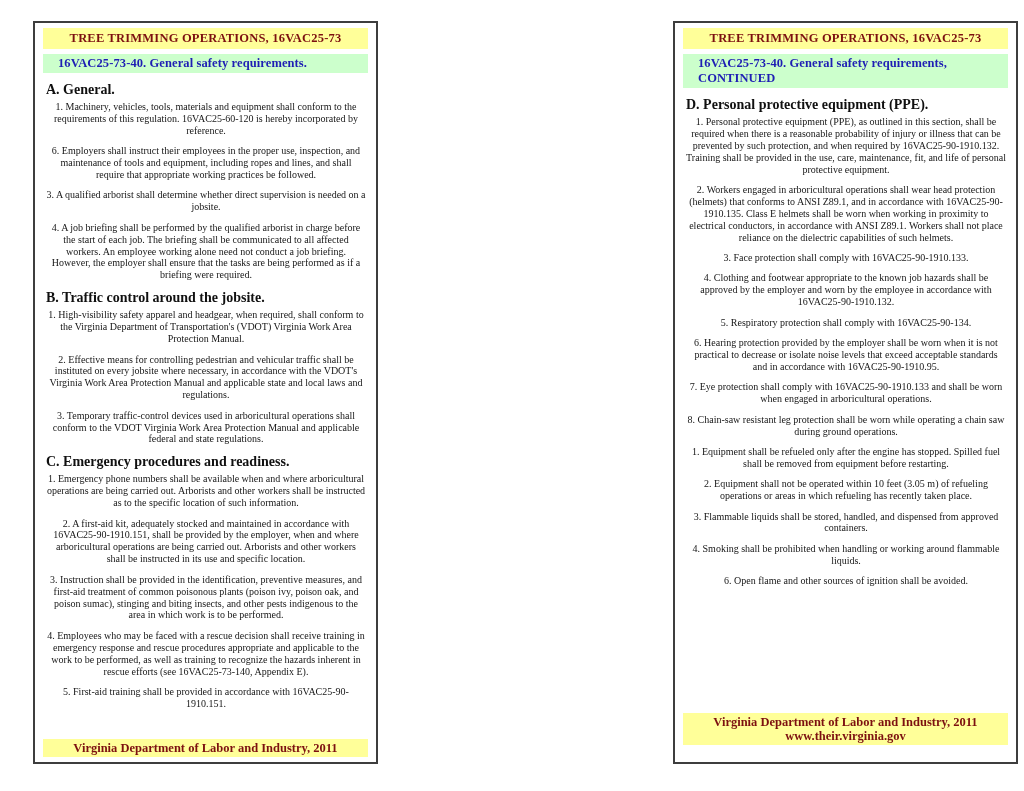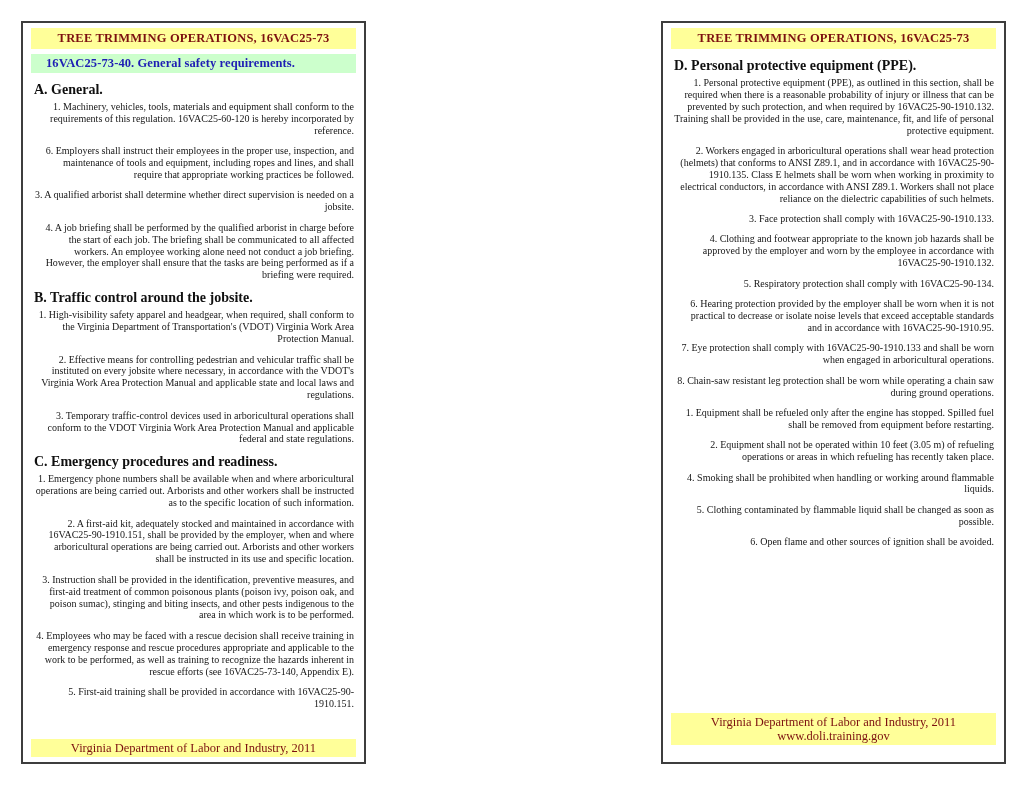--- a/index.html
+++ b/index.html
@@ -5,46 +5,47 @@
   html,body{margin:0;padding:0;}
   body{
     width:1024px;height:791px;background:#ffffff;position:relative;
     font-family:"Liberation Serif", serif;
     -webkit-font-smoothing:antialiased;
   }
   .panel{
     position:absolute;top:21px;width:341px;height:739px;
     border:2px solid var(--border,#3d3d3d);background:#ffffff;
     overflow:hidden;
+    margin-left:12px;
   }
   .panel-left{left:21px;}
   .panel-right{left:661px;}
   .header-bar{
     margin:5px 8px 0;background:var(--yellow,#ffff99);
     text-align:center;font-weight:bold;font-size:12.5px;
     color:var(--maroon,#7c1010);padding:3px 2px;letter-spacing:.2px;
   }
   .sub-bar{
     margin:5px 8px 0;background:var(--green,#ccffcc);
     font-weight:bold;font-size:12.5px;color:var(--blue,#1e1eb4);
     padding:2px 15px;letter-spacing:.1px;
   }
   .page-body{margin:4px 10px 0 11px;}
   .sec-heading{
     font-size:14px;font-weight:bold;color:#101010;
     margin:9px 0 3px;
   }
   .para{
     font-size:10px;line-height:11.9px;color:#161616;
-    margin:0 0 8.5px;text-align:right;
+    margin:0 0 8.5px;text-align:center;
   }
   .footer-bar{
     position:absolute;left:8px;right:8px;
     background:var(--yellow,#ffff99);text-align:center;
-    font-weight:normal;font-size:12.5px;color:var(--maroon,#7c1010);
+    font-weight:bold;font-size:12.5px;color:var(--maroon,#7c1010);
     padding:2px 0;
   }
   .panel-left .footer-bar{bottom:5px;}
   .panel-right .footer-bar{bottom:17px;}
   .footer-line{line-height:14px;}
 </style>
 </head>
 <body>
 
 <main>
@@ -75,35 +76,38 @@
       </div>
     <div class="footer-bar">
         <div class="footer-line">Virginia Department of Labor and Industry, 2011</div>
       </div>
   </section>
 
   <section class="panel panel-right">
     <div class="header-bar">
       <span>TREE TRIMMING OPERATIONS, 16VAC25-73</span>
     </div>
+    <div class="sub-bar">
+      <span>16VAC25-73-40. General safety requirements, CONTINUED</span>
+    </div>
     <div class="page-body">
         <h2 class="sec-heading">D. Personal protective equipment (PPE).</h2>
         <p class="para">1. Personal protective equipment (PPE), as outlined in this section, shall be required when there is a reasonable probability of injury or illness that can be prevented by such protection, and when required by 16VAC25-90-1910.132. Training shall be provided in the use, care, maintenance, fit, and life of personal protective equipment.</p>
         <p class="para">2. Workers engaged in arboricultural operations shall wear head protection (helmets) that conforms to ANSI Z89.1, and in accordance with 16VAC25-90-1910.135. Class E helmets shall be worn when working in proximity to electrical conductors, in accordance with ANSI Z89.1. Workers shall not place reliance on the dielectric capabilities of such helmets.</p>
         <p class="para">3. Face protection shall comply with 16VAC25-90-1910.133.</p>
         <p class="para">4. Clothing and footwear appropriate to the known job hazards shall be approved by the employer and worn by the employee in accordance with 16VAC25-90-1910.132.</p>
         <p class="para">5. Respiratory protection shall comply with 16VAC25-90-134.</p>
         <p class="para">6. Hearing protection provided by the employer shall be worn when it is not practical to decrease or isolate noise levels that exceed acceptable standards and in accordance with 16VAC25-90-1910.95.</p>
         <p class="para">7. Eye protection shall comply with 16VAC25-90-1910.133 and shall be worn when engaged in arboricultural operations.</p>
         <p class="para">8. Chain-saw resistant leg protection shall be worn while operating a chain saw during ground operations.</p>
         <p class="para">1. Equipment shall be refueled only after the engine has stopped. Spilled fuel shall be removed from equipment before restarting.</p>
         <p class="para">2. Equipment shall not be operated within 10 feet (3.05 m) of refueling operations or areas in which refueling has recently taken place.</p>
+        <p class="para">3. Flammable liquids shall be stored, handled, and dispensed from approved containers.</p>
         <p class="para">4. Smoking shall be prohibited when handling or working around flammable liquids.</p>
-        <p class="para">5. Clothing contaminated by flammable liquid shall be changed as soon as possible.</p>
         <p class="para">6. Open flame and other sources of ignition shall be avoided.</p>
       </div>
     <div class="footer-bar">
         <div class="footer-line">Virginia Department of Labor and Industry, 2011</div>
-        <div class="footer-line">www.doli.training.gov</div>
+        <div class="footer-line">www.their.virginia.gov</div>
       </div>
   </section>
 
 </main>
 
 </body></html>

